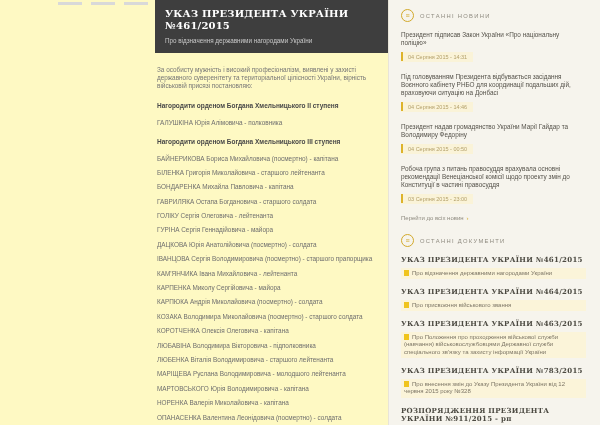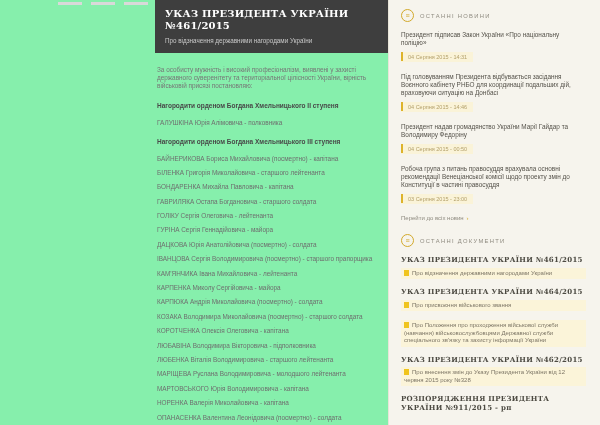--- a/index.html
+++ b/index.html
@@ -1,18 +1,18 @@
 <!DOCTYPE html>
 <html><head>
 <meta charset="utf-8">
 <style>
   * { margin:0; padding:0; box-sizing:border-box; }
   html,body { background:#ffffff; }
   body { font-family:"Liberation Sans", sans-serif; }
-  .page { position:relative; width:600px; height:425px; background:#86efac; overflow:hidden; }
+  .page { position:relative; width:600px; height:425px; background:#fef9c3; overflow:hidden; }
 
   
   .top-dashes { position:absolute; left:58px; top:2px; display:flex; gap:9px; }
   .top-dashes span { width:24px; height:3px; background:#d9d9d9; }
 
   
   .main { position:absolute; left:155px; top:0; width:233px; }
   .doc-header { background:#3e3e3e; padding:8px 10px 8px 10px; }
   .doc-title { font-family:"DejaVu Serif", serif; font-weight:bold; font-size:10px; line-height:12px; color:#ffffff; letter-spacing:.2px; }
   .doc-subtitle { font-size:6.3px; line-height:7.5px; color:#c9c9c9; margin-top:5px; }
@@ -139,25 +139,26 @@
         <div class="doc-item-title">УКАЗ ПРЕЗИДЕНТА УКРАЇНИ №461/2015</div>
         <div class="doc-desc"><span class="doc-marker"></span><span>Про відзначення державними нагородами України</span></div>
       </div>
 
       <div class="doc-item">
         <div class="doc-item-title">УКАЗ ПРЕЗИДЕНТА УКРАЇНИ №464/2015</div>
         <div class="doc-desc"><span class="doc-marker"></span><span>Про присвоєння військового звання</span></div>
       </div>
 
       <div class="doc-item">
+        <div class="doc-item-title">УКАЗ ПРЕЗИДЕНТА УКРАЇНИ №463/2015</div>
         <div class="doc-desc"><span class="doc-marker"></span><span>Про Положення про проходження військової служби (навчання) військовослужбовцями Державної служби спеціального зв'язку та захисту інформації України</span></div>
       </div>
 
       <div class="doc-item">
-        <div class="doc-item-title">УКАЗ ПРЕЗИДЕНТА УКРАЇНИ №462/2015</div>
+        <div class="doc-item-title">УКАЗ ПРЕЗИДЕНТА УКРАЇНИ №783/2015</div>
         <div class="doc-desc"><span class="doc-marker"></span><span>Про внесення змін до Указу Президента України від 12 червня 2015 року №328</span></div>
       </div>
 
       <div class="doc-item">
         <div class="doc-item-title">РОЗПОРЯДЖЕННЯ ПРЕЗИДЕНТА УКРАЇНИ №911/2015 - рп</div>
 
       </div>
 
     </div>
   </div>

